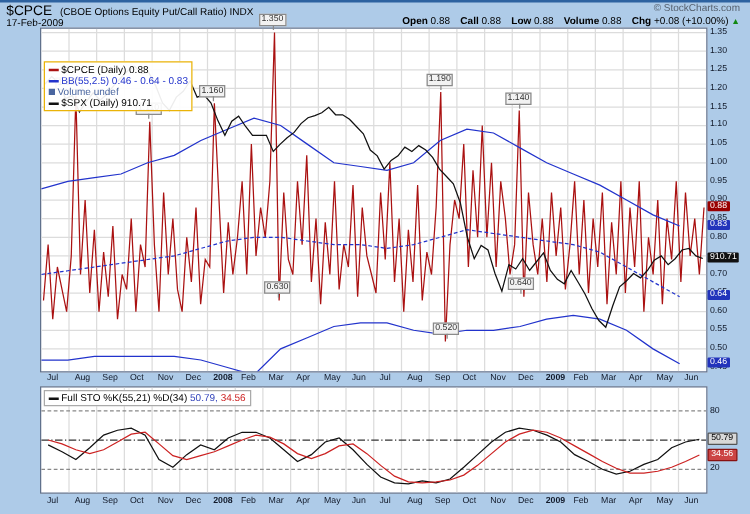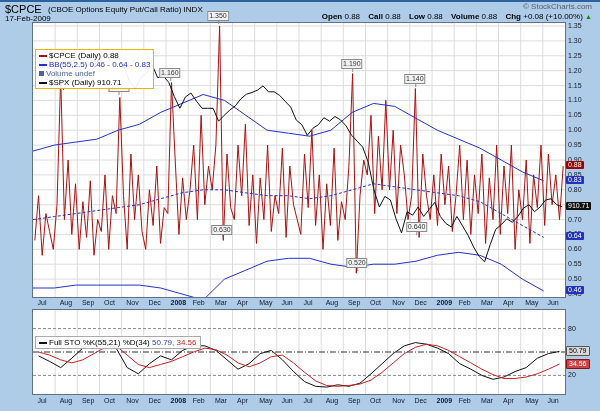--- a/index.html
+++ b/index.html
@@ -23,21 +23,21 @@
   svg{position:absolute;left:0;top:0;display:block;}
   .legend{
     position:absolute;left:2px;top:2px;background:rgba(255,255,255,0.92);
     border:1px solid #eab308;padding:1px 3px;font-size:8px;line-height:9px;color:#000;z-index:5;margin-top:24px;
   }
   .legend .sw{display:inline-block;width:8px;height:2px;vertical-align:middle;margin-right:2px;}
   .lg-blue{color:#2233cc;}
   .lg-vol{color:#4a66a0;}
   .sublegend{
     position:absolute;left:2px;top:2px;background:rgba(255,255,255,0.92);
-    border:1px solid #aaa;padding:1px 3px;font-size:8px;color:#000;z-index:5;white-space:nowrap;margin-top:24px;
+    border:1px solid #aaa;padding:1px 3px;font-size:8px;color:#000;z-index:5;white-space:nowrap;
   }
   .kval{color:#3344bb;} .dval{color:#cc2222;}
   .axis-label{position:absolute;font-size:7px;color:#101828;line-height:7px;}
   .month-label{position:absolute;font-size:7px;color:#101828;line-height:8px;}
   .month-label.bold{font-weight:bold;}
   .value-box{
     position:absolute;font-size:7px;line-height:8px;color:#fff;
     padding:0 2px;border-radius:1px;white-space:nowrap;z-index:6;
   }
   .flag{

